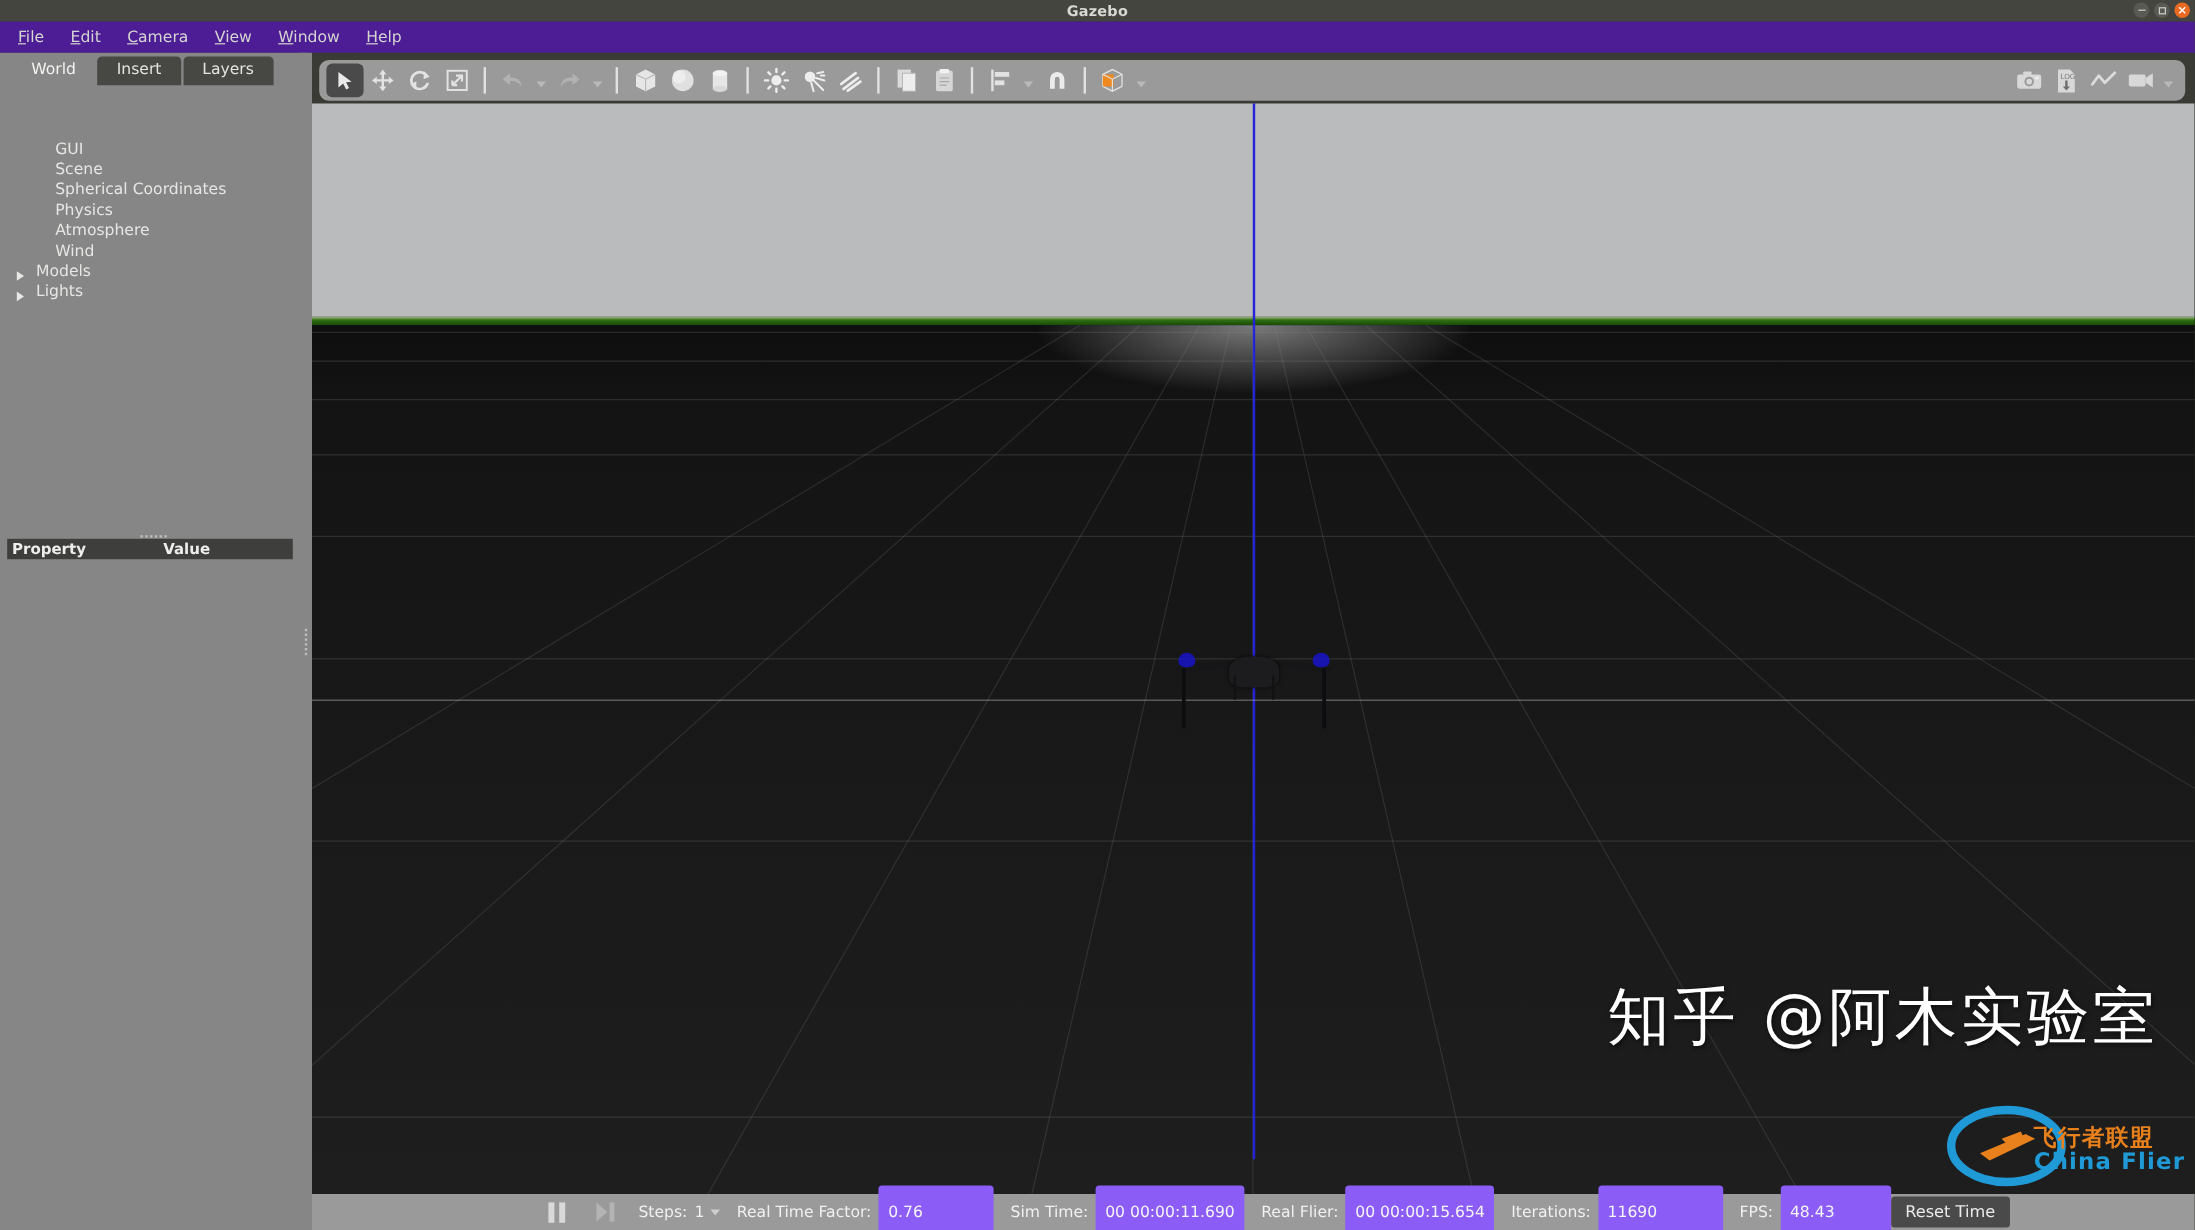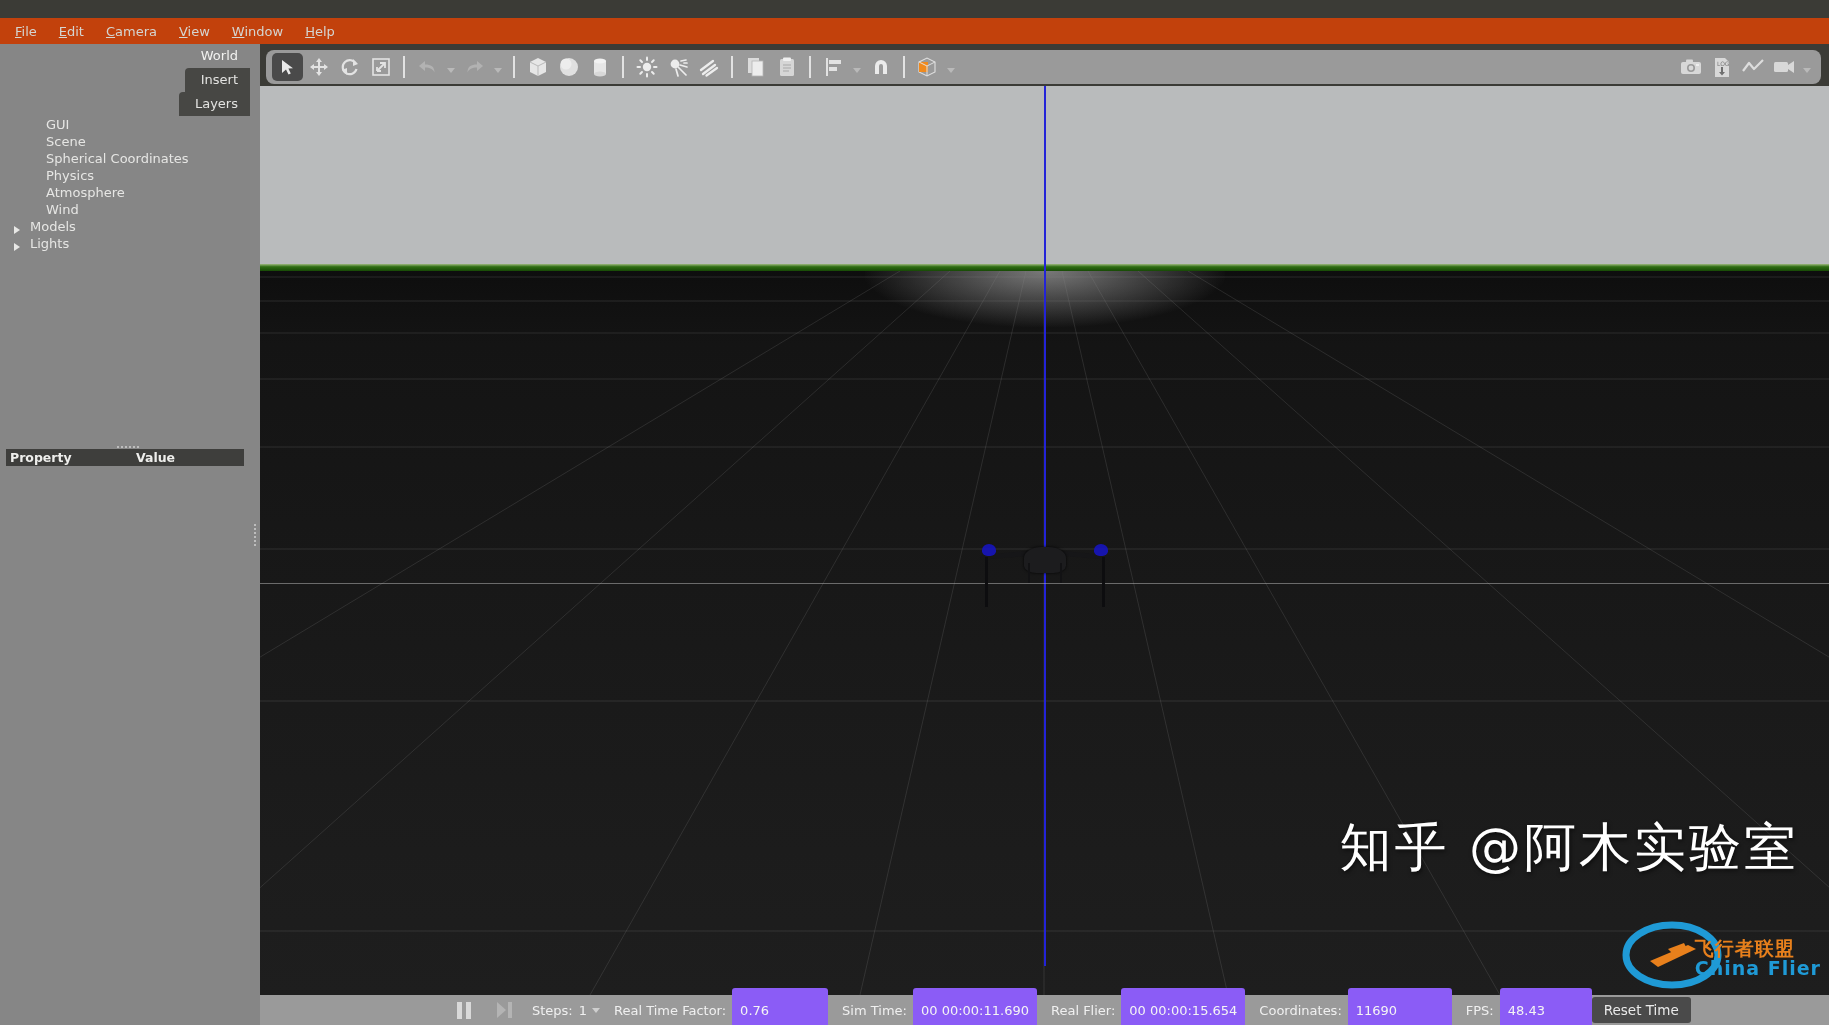--- a/index.html
+++ b/index.html
@@ -25,33 +25,33 @@
   .wc { width: 13px; height: 13px; border-radius: 50%; background: #5a5a54;
         display: flex; align-items: center; justify-content: center; }
   .wc i { display: block; background: #cfcfc9; }
   .wc.min i { width: 6px; height: 1px; }
   .wc.max i { width: 6px; height: 6px; border: 1px solid #cfcfc9; background: none; }
   .wc.close { background: #e86a21; }
 
   
   .menubar {
     position: absolute; top: 18px; left: 0; width: 1829px; height: 26px;
-    background: #c2410c; display: flex; align-items: center; padding-left: 4px;
+    background: #4c1d95; display: flex; align-items: center; padding-left: 4px;
   }
   .menu-item {
     font-size: 13px; color: #d5d5d1; padding: 3px 11px; cursor: default; white-space: nowrap;
   }
   .menu-item .mn { text-decoration: underline; }
 
   
   .leftpanel {
     position: absolute; top: 44px; left: 0; width: 256px; height: 981px;
     background: #868686;
   }
-  .tabstrip { position: relative; height: 27px; padding-left: 10px; display: flex; align-items: flex-end; flex-direction: column; }
+  .tabstrip { position: relative; height: 27px; padding-left: 10px; display: flex; align-items: flex-end; }
   .tab {
     font-size: 13px; padding: 4px 16px 5px; border-radius: 4px 4px 0 0;
     color: #e3e3e1; margin-right: 2px; background: #474744; cursor: default;
   }
   .tab.active { background: #868686; color: #f2f2f0; }
 
   .treebox { position: absolute; top: 71px; left: 0; width: 256px; height: 330px; }
   .tree-item {
     display: flex; align-items: flex-end; height: 17px; font-size: 13px;
     color: #e6e6e4; padding-left: 14px; cursor: default;
@@ -201,20 +201,36 @@
     background: #4a4a4a; color: #eaeaea; font-size: 13.5px;
     padding: 5px 12px; border-radius: 3px; cursor: default;
   }
   svg { display: block; }
 </style>
 </head>
 <body>
 
 <div id="app">
 
+  <div class="titlebar">
+    <div class="title">Gazebo</div>
+    <div class="wincontrols">
+      <div class="wc min">
+          <i></i>
+        </div>
+      <div class="wc max">
+          <i></i>
+        </div>
+      <div class="wc close">
+        <svg width="7" height="7" viewBox="0 0 7 7">
+          <path d="M1 1 L6 6 M6 1 L1 6" stroke="#fff" stroke-width="1.2"></path>
+        </svg>
+      </div>
+    </div>
+  </div>
 
   <div class="menubar">
     <div class="menu-item"><span class="mn">F</span><span>ile</span></div>
     <div class="menu-item"><span class="mn">E</span><span>dit</span></div>
     <div class="menu-item"><span class="mn">C</span><span>amera</span></div>
     <div class="menu-item"><span class="mn">V</span><span>iew</span></div>
     <div class="menu-item"><span class="mn">W</span><span>indow</span></div>
     <div class="menu-item"><span class="mn">H</span><span>elp</span></div>
   </div>
 
@@ -557,21 +573,21 @@
     </div>
     <div class="sb-field">
       <span class="sb-label">Sim Time:</span>
       <span class="sb-value">00 00:00:11.690</span>
     </div>
     <div class="sb-field">
       <span class="sb-label">Real Flier:</span>
       <span class="sb-value">00 00:00:15.654</span>
     </div>
     <div class="sb-field">
-      <span class="sb-label">Coordinates:</span>
+      <span class="sb-label">Iterations:</span>
       <span class="sb-value" style="min-width:104px">11690</span>
     </div>
     <div class="sb-field">
       <span class="sb-label">FPS:</span>
       <span class="sb-value" style="min-width:92px">48.43</span>
     </div>
     <div class="reset-btn">Reset Time</div>
   </div>
 
 </div>

